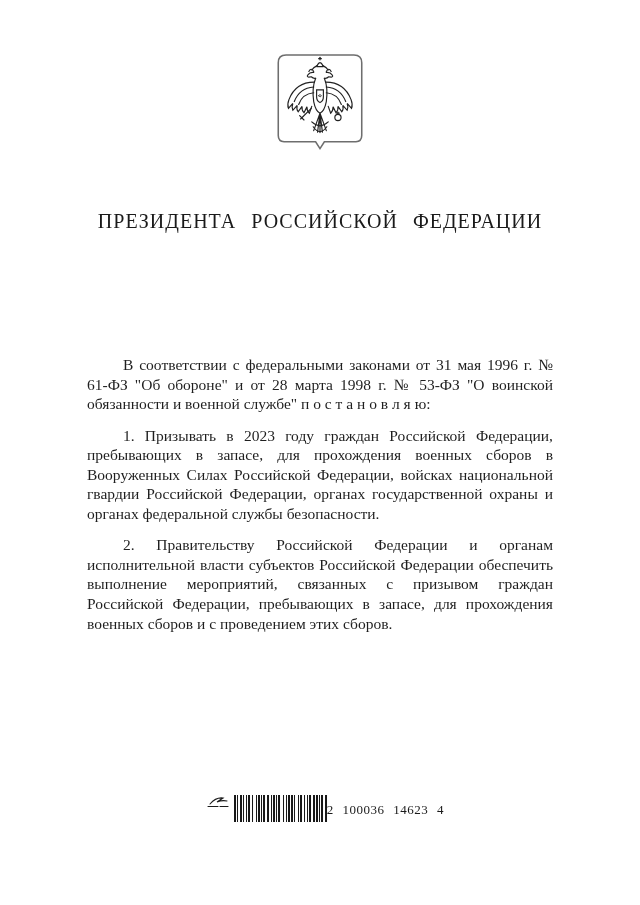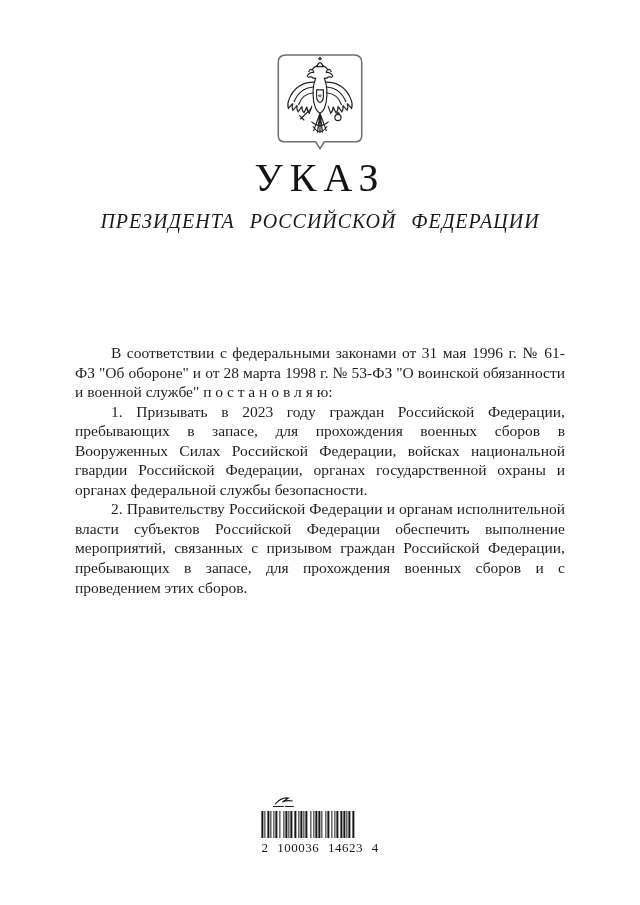--- a/index.html
+++ b/index.html
@@ -17,36 +17,36 @@
     width:88px;height:99px;
   }
   .title{
     position:absolute;top:154px;left:0;width:100%;
     text-align:center;
     font-size:40px;letter-spacing:7px;font-weight:400;color:#141414;
   }
   .issuer{
     position:absolute;top:210px;left:0;width:100%;
     text-align:center;
-    font-size:20px;letter-spacing:1px;word-spacing:9px;color:#1a1a1a;font-style:italic;
+    font-size:20px;letter-spacing:1px;word-spacing:9px;color:#1a1a1a;
   }
   .subject{
     position:absolute;top:279px;left:0;width:100%;
     text-align:center;font-weight:bold;
     font-size:16.5px;line-height:21px;color:#161616;
   }
   .body{
     position:absolute;top:343px;left:75px;width:490px;
     font-size:15.5px;line-height:19.55px;
     text-align:justify;
   }
-  .body p{margin:0;text-indent:36px;}
+  .body p{margin:12px;text-indent:36px;}
   .barcode-block{
     position:absolute;top:795px;left:50%;transform:translateX(-50%);
-    display:flex;flex-direction:column;align-items:flex-start;
+    display:flex;flex-direction:row;align-items:center;
   }
   .squiggle{align-self:flex-start;margin-left:8px;margin-bottom:1px;}
   .bars{display:flex;height:27px;align-items:stretch;}
   .bars div{height:100%;}
   .bars div.b{background:#171717;}
   .barcode-number{
     margin-top:2px;font-size:13px;letter-spacing:0.5px;word-spacing:5px;
     white-space:nowrap;color:#1a1a1a;
   }
 </style>
@@ -95,21 +95,20 @@
         <line x1="63.5" y1="61" x2="63.5" y2="63.3"></line>
         <line x1="62.2" y1="62" x2="64.8" y2="62"></line>
 
         <path d="M45 62 L38.5 80 M45 62 L42.5 81.5 M45 62 L45 82 M45 62 L47.5 81.5 M45 62 L51.5 80"></path>
         <path d="M38 76 Q45 86 52 76"></path>
         <path d="M36.5 71 Q45 79 53.5 71"></path>
       </g>
     </svg>
   </div>
 
-  <div class="title">УКАЗ</div>
   <div class="issuer">ПРЕЗИДЕНТА РОССИЙСКОЙ ФЕДЕРАЦИИ</div>
 
   <div class="subject">
     <br>
   </div>
 
   <div class="body">
     <p>В соответствии с федеральными законами от 31 мая 1996 г. № 61-ФЗ "Об обороне" и от 28 марта 1998 г. № 53-ФЗ "О воинской обязанности и военной службе" п о с т а н о в л я ю:</p>
     <p>1. Призывать в 2023 году граждан Российской Федерации, пребывающих в запасе, для прохождения военных сборов в Вооруженных Силах Российской Федерации, войсках национальной гвардии Российской Федерации, органах государственной охраны и органах федеральной службы безопасности.</p>
     <p>2. Правительству Российской Федерации и органам исполнительной власти субъектов Российской Федерации обеспечить выполнение мероприятий, связанных с призывом граждан Российской Федерации, пребывающих в запасе, для прохождения военных сборов и с проведением этих сборов.</p>

